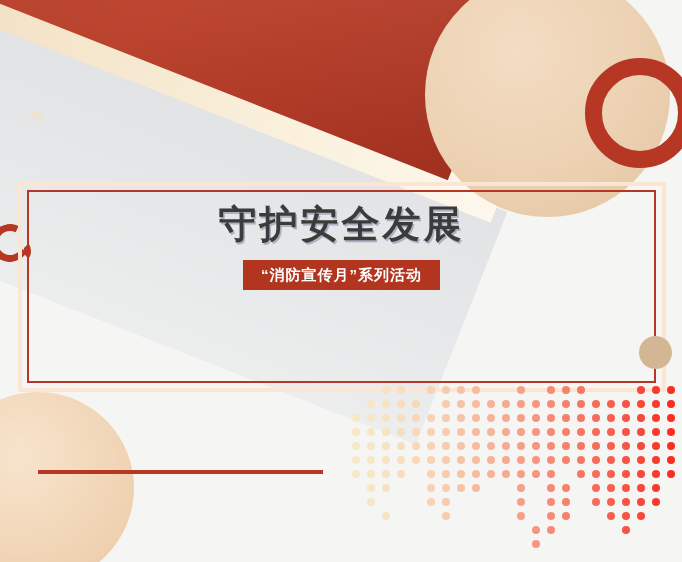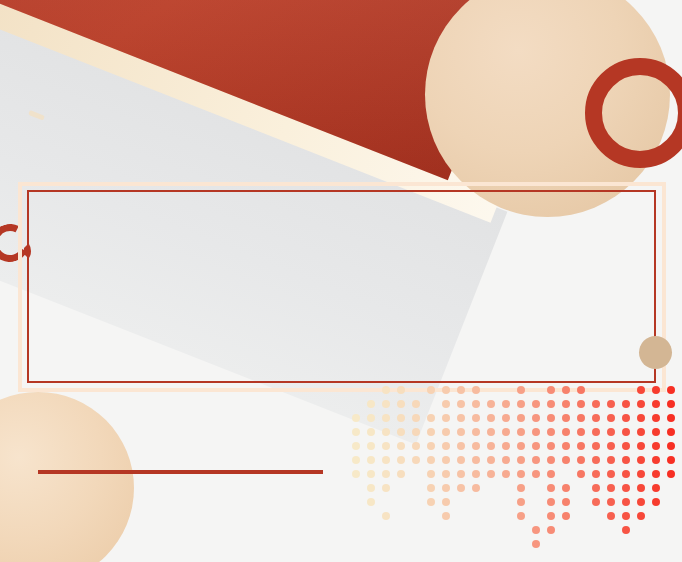--- a/index.html
+++ b/index.html
@@ -231,20 +231,24 @@
   <div class="circ circle-tan-bottom"></div>
 
   <div class="ring-c"></div>
   <div class="ring-c-tail"></div>
 
   <div class="frame-outer"></div>
   <div class="frame-inner"></div>
   <div class="circ circle-tan-frame"></div>
 
   <div class="headline">
+    <span class="headline-line">守护安全发展</span>
+    <div class="badge-wrap">
+      <span class="badge">“消防宣传月”系列活动</span>
+    </div>
   </div>
 
   <div class="rule rule-bottom"></div>
 
   <div class="dots" id="dot-matrix">
       <span style="left: 30px; top: 0px; width: 8px; height: 8px; background: rgb(247, 227, 195);"></span>
       <span style="left: 45px; top: 0px; width: 8px; height: 8px; background: rgb(247, 222, 190);"></span>
       <span style="left: 75px; top: 0px; width: 8px; height: 8px; background: rgb(247, 210, 179);"></span>
       <span style="left: 90px; top: 0px; width: 8px; height: 8px; background: rgb(247, 203, 173);"></span>
       <span style="left: 105px; top: 0px; width: 8px; height: 8px; background: rgb(247, 195, 166);"></span>

